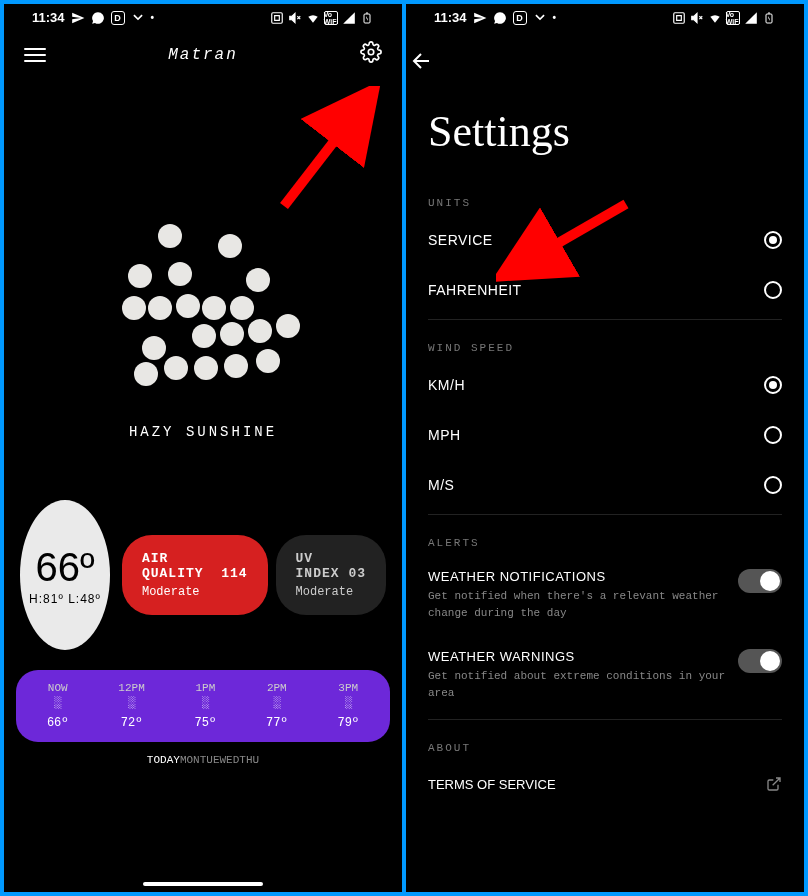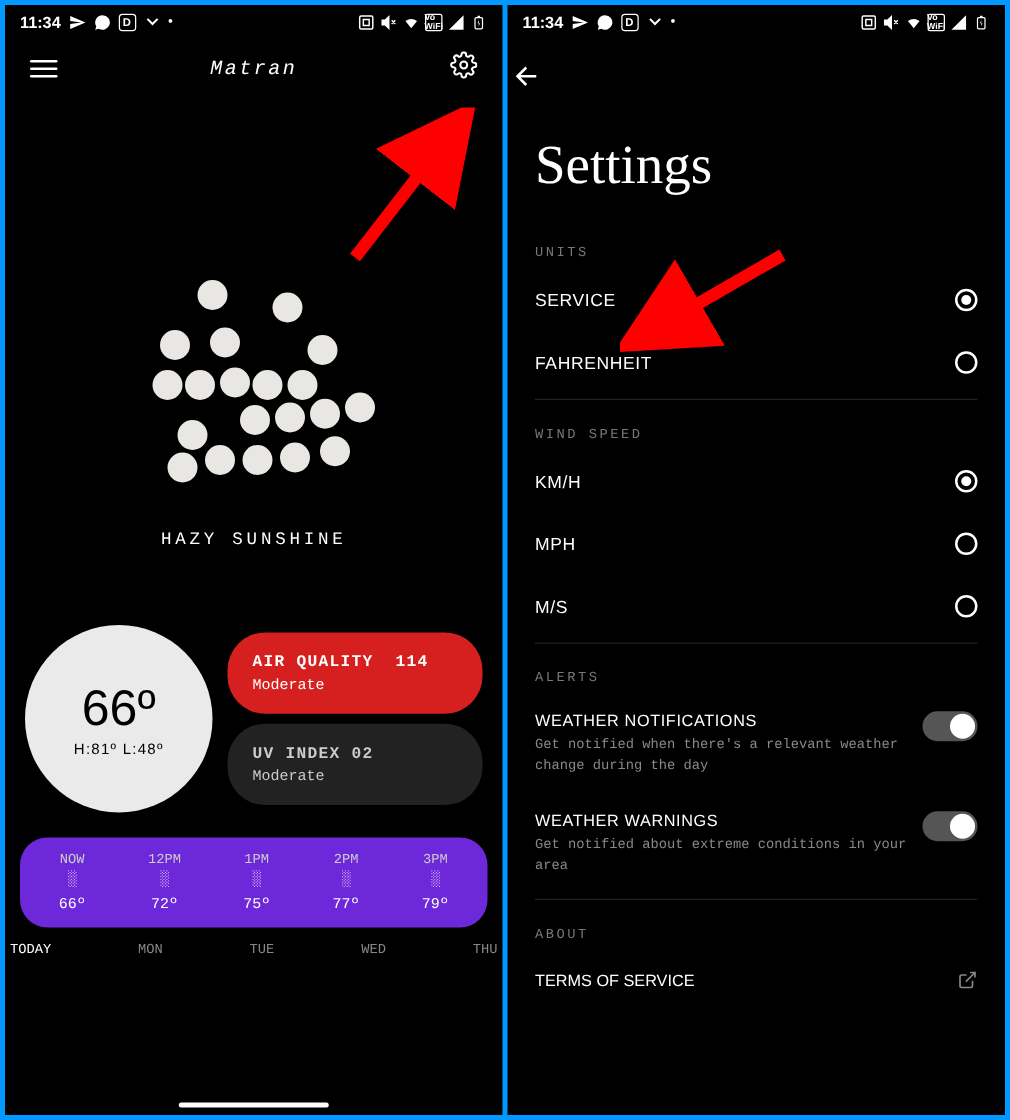--- a/index.html
+++ b/index.html
@@ -19,21 +19,21 @@
     overflow: hidden;
     color: #fff;
     display: flex;
     flex-direction: column;
   }
   
   .statusbar {
     display: flex;
     justify-content: space-between;
     align-items: center;
-    padding: 6px 12px;
+    padding: 6px 28px;
     font-family: -apple-system, sans-serif;
     font-size: 13px;
     font-weight: 600;
   }
   .statusbar .right { display: flex; gap: 4px; align-items: center; }
   .sb-icon { width: 14px; height: 14px; display: inline-flex; align-items: center; justify-content: center; }
   
   .topbar {
     display: flex;
     align-items: center;
@@ -52,41 +52,41 @@
   
   .cards { display:flex; gap:12px; padding:60px 16px 10px; align-items:center;}
   .tempcircle {
     width:150px; height:150px; border-radius:50%;
     background:#eaeaea; color:#000;
     display:flex; flex-direction:column; align-items:center; justify-content:center;
     font-family:-apple-system,sans-serif;
   }
   .tempcircle .big { font-size:40px; font-weight:300;}
   .tempcircle .hl { font-size:12px; margin-top:2px; letter-spacing:1px;}
-  .pills { display:flex; flex-direction:column; gap:8px; flex:1;}
+  .pills { display:flex; flex-direction:row; gap:8px; flex:1;}
   .pill {
     border-radius:30px; padding:16px 20px;
     font-family:"Courier New",monospace; font-size:13px;
   }
   .pill.red { background:#d62020; color:#fff;}
   .pill.dark { background:#222; color:#ccc;}
   .pill .line1 { font-weight:bold; letter-spacing:1px;}
   .pill .line2 { margin-top:4px; font-size:12px;}
   
   .hourly {
     margin:10px 12px 0; background:#6d28d9; border-radius:22px;
     display:flex; justify-content:space-around; padding:12px 6px;
     font-family:"Courier New",monospace; font-size:11px;
   }
   .hour { text-align:center; color:#ccc;}
   .hour .t { font-size:12px; margin-top:6px; color:#fff;}
   .hour .dots { font-size:12px; letter-spacing:-1px; color:#fff; margin-top:2px;}
   
   .days {
-    display:flex; justify-content:space-between; padding:12px 4px 0;
+    display:flex; justify-content:center; padding:12px 4px 0;
     font-family:"Courier New",monospace; font-size:11px; color:#888;
   }
   .days .sel { color:#fff; }
   .homebar { position:absolute; bottom:6px; left:50%; transform:translateX(-50%); width:120px; height:4px; background:#fff; border-radius:2px;}
   
   .arrow { position:absolute; pointer-events:none;}
   
   .settings-body { padding: 0 22px; overflow:hidden; font-family:-apple-system,"Helvetica Neue",sans-serif;}
   .back { padding:18px 4px 4px;}
   .settings-title {
@@ -234,21 +234,21 @@
     <div class="tempcircle">
       <div class="big">66º</div>
       <div class="hl">H:81º L:48º</div>
     </div>
     <div class="pills">
       <div class="pill red">
         <div class="line1"><span>AIR QUALITY</span>&nbsp;&nbsp;<span>114</span></div>
         <div class="line2">Moderate</div>
       </div>
       <div class="pill dark">
-        <div class="line1"><span>UV INDEX</span>&nbsp;<span>02</span></div>
+        <div class="line1"><span>UV INDEX</span>&nbsp;<span>03</span></div>
         <div class="line2">Moderate</div>
       </div>
     </div>
   </div>
 
   <div class="hourly">
     <div class="hour">
         <div>NOW</div>
         <div class="dots">░</div>
         <div class="t">66º</div>

